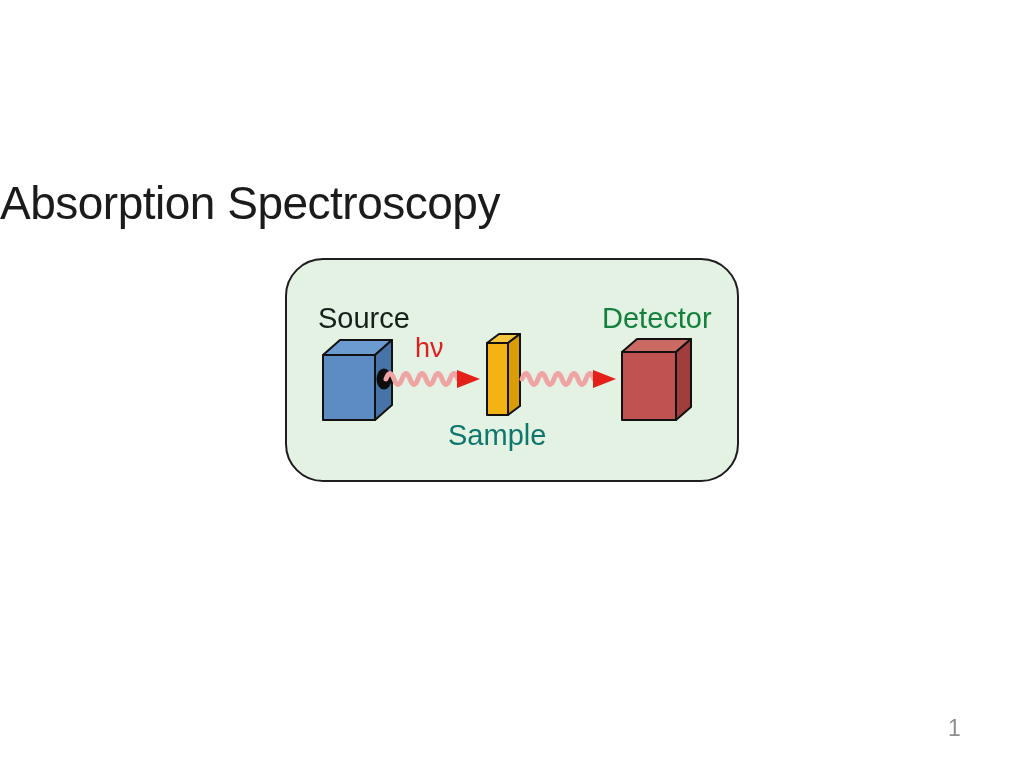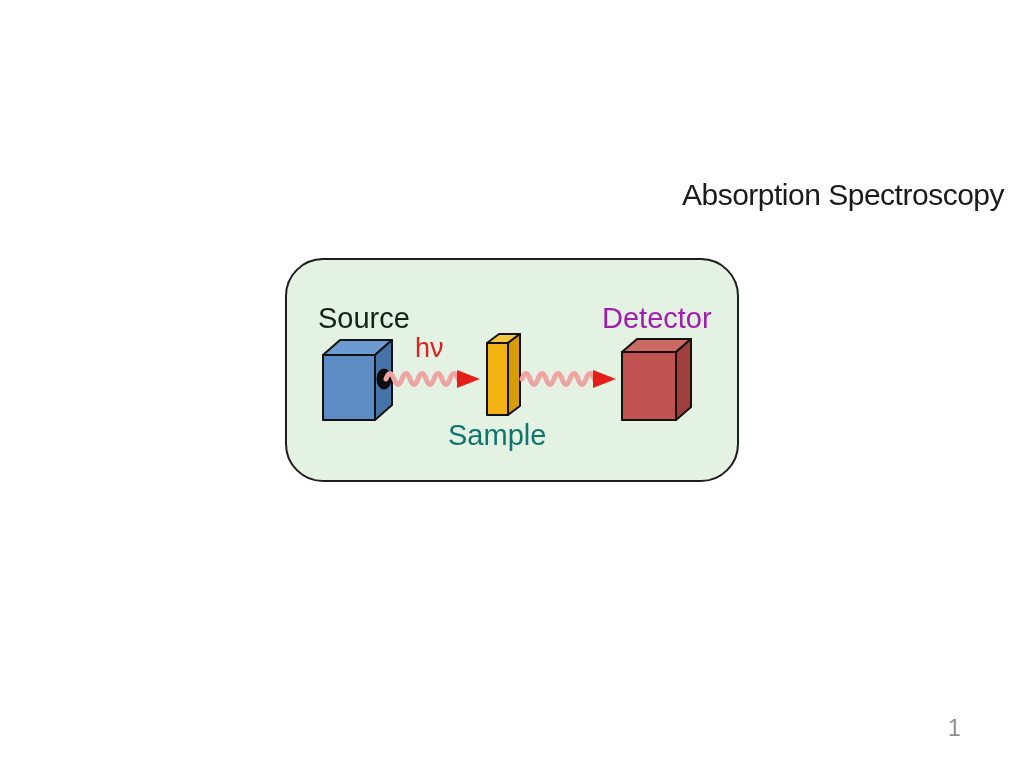--- a/index.html
+++ b/index.html
@@ -11,22 +11,22 @@
   }
   .slide {
     position: absolute; inset: 0;
     width: 1024px; height: 767px;
   }
   .title {
     position: absolute;
     top: 180px; left: 0;
     width: 1004px;
     margin: 0;
-    text-align: right;
-    font-size: 30px;
+    text-align: left;
+    font-size: 46px;
     font-weight: 400;
     line-height: 1;
     letter-spacing: -0.5px;
   }
   .diagram-box {
     position: absolute;
     left: 285px; top: 258px;
     width: 454px; height: 224px;
     border: 2px solid #1e1e1e;
     border-radius: 38px;
@@ -103,21 +103,21 @@
 
       <g>
         <polygon class="cube-face" points="335,92 350,79 404,79 389,92" fill="#cb6a62"></polygon>
         <polygon class="cube-face" points="389,92 404,79 404,147 389,160" fill="#a03e3e"></polygon>
         <polygon class="cube-face" points="335,92 389,92 389,160 335,160" fill="#c05252"></polygon>
       </g>
     </svg>
 
     <span class="lbl source-lbl" style="color: rgb(21, 32, 25);">Source</span>
 
-    <span class="lbl detector-lbl" style="color: #a21caf;">Detector</span>
+    <span class="lbl detector-lbl" style="color: #15803d;">Detector</span>
 
     <span class="lbl sample-lbl" style="color: #0f766e;">Sample</span>
 
     <span class="photon-lbl" style="color: rgb(224, 32, 32);">hν</span>
   </div>
 
   <div class="page-number" style="color: rgb(142, 142, 142);">1</div>
 </div>
 
 </body></html>

